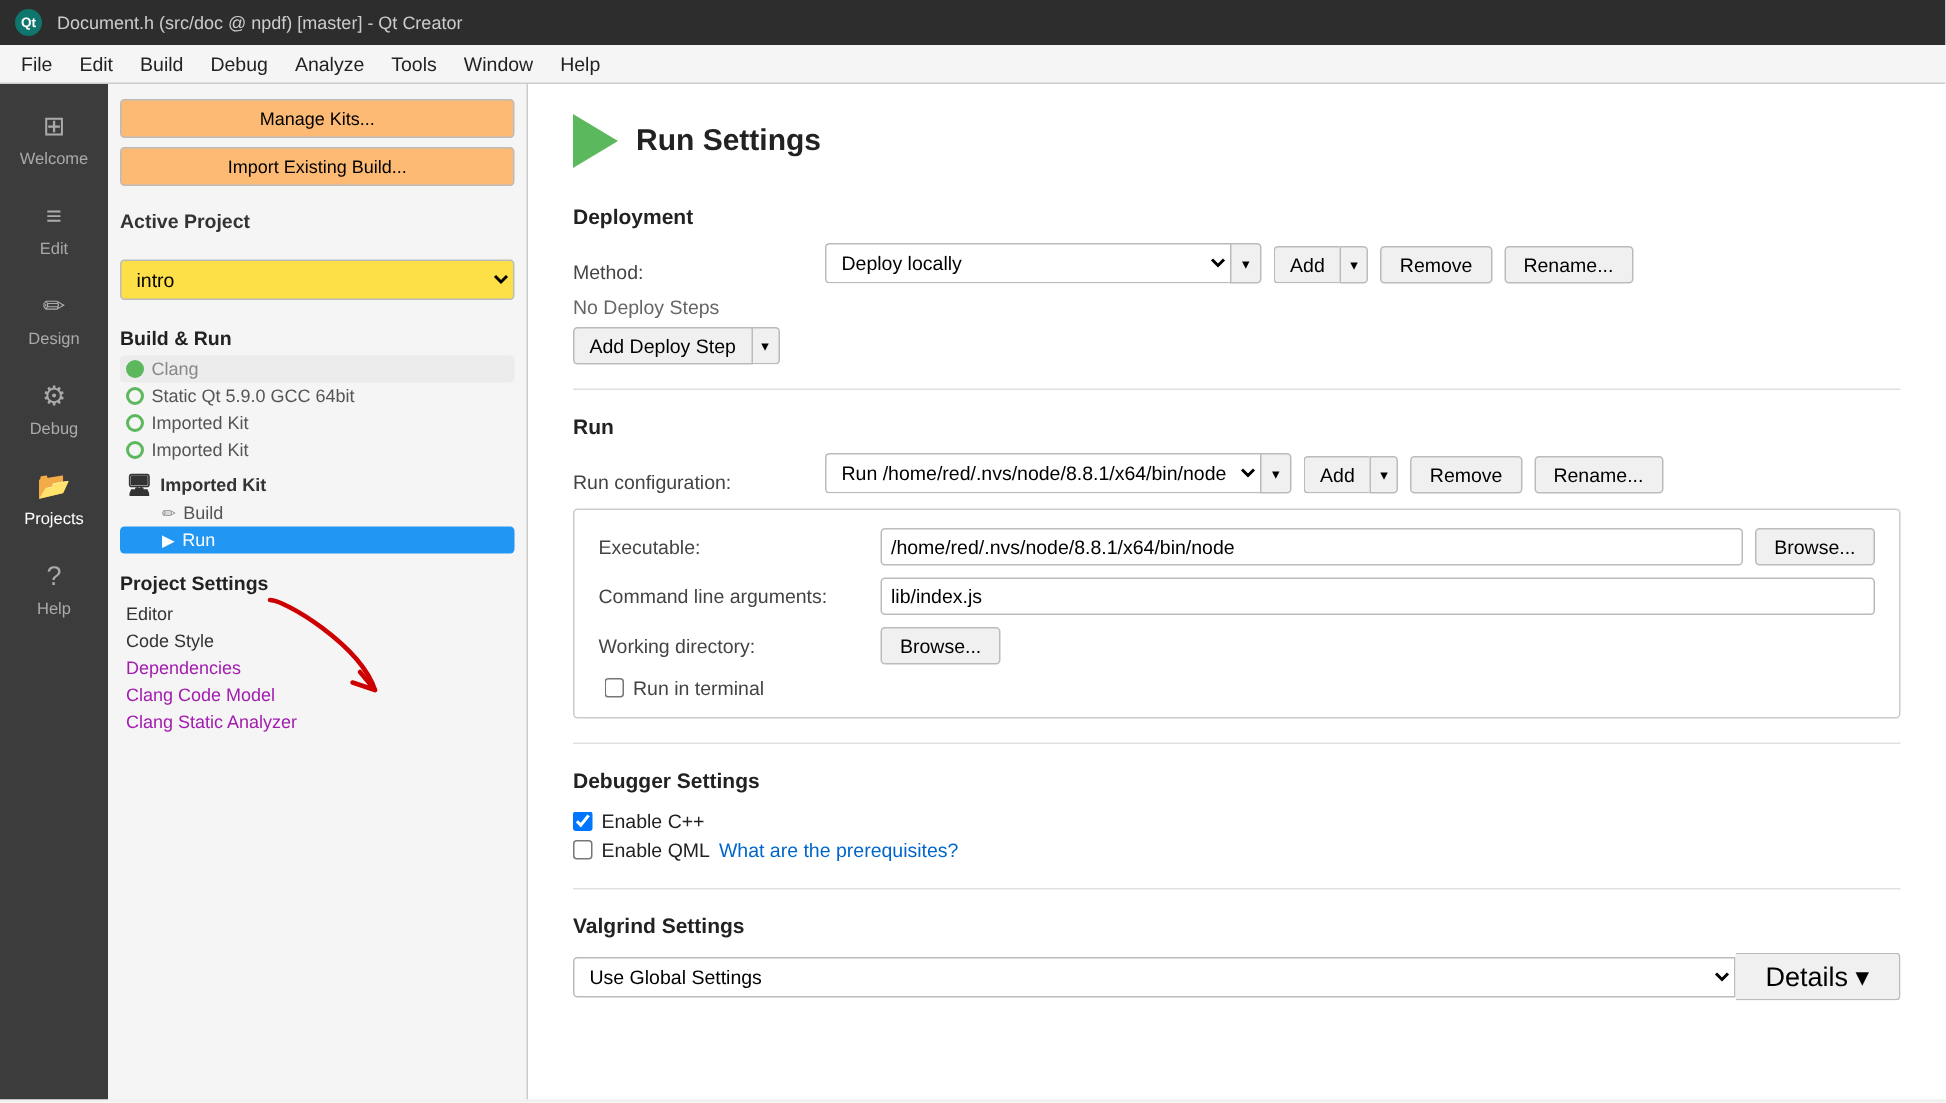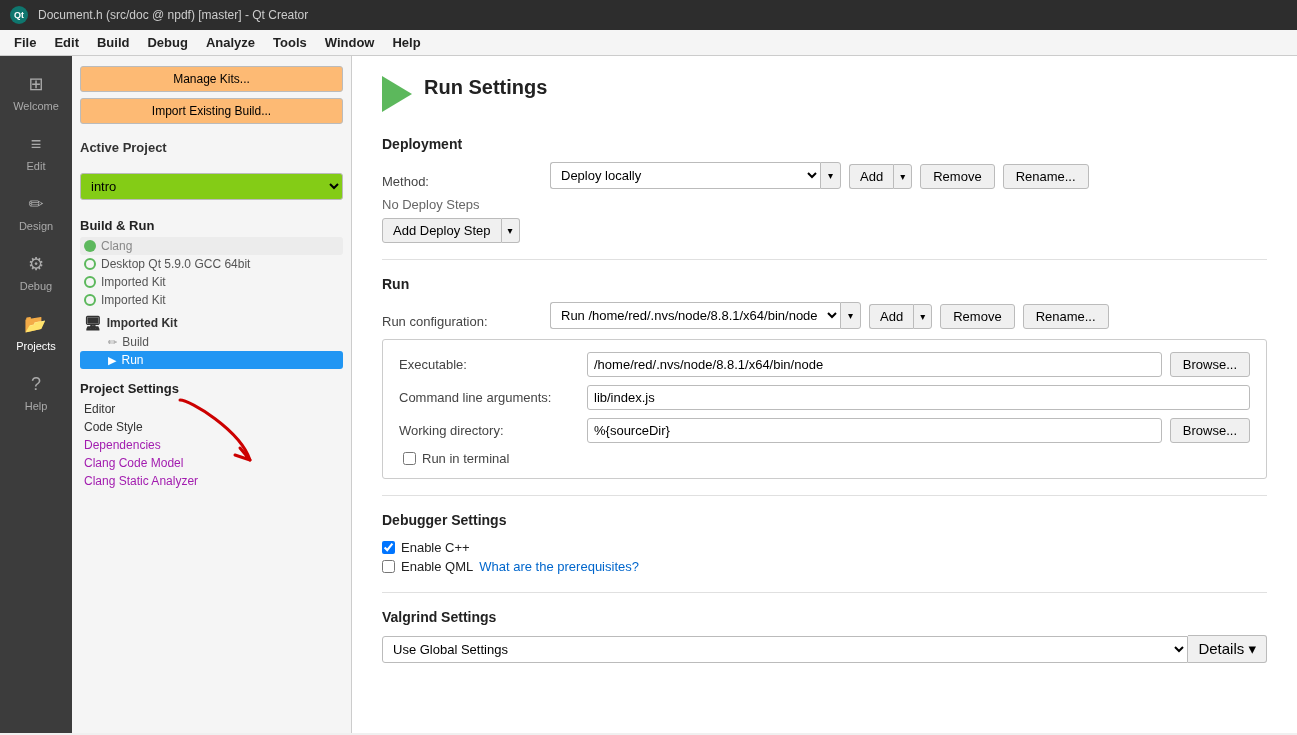--- a/index.html
+++ b/index.html
@@ -31,21 +31,20 @@
       display: flex;
       align-items: center;
       padding: 2px 6px;
       gap: 2px;
     }
     .menu-item {
       padding: 3px 8px;
       cursor: pointer;
       border-radius: 3px;
       font-size: 13px;
-      font-weight: bold;
     }
 
     
     #layout {
       display: flex;
       height: calc(735px - 58px);
     }
 
     
     #activitybar {
@@ -105,21 +104,21 @@
       font-size: 13px;
       margin: 10px 0 18px 0;
       color: #333;
     }
     .active-project-select {
       width: 100%;
       padding: 4px 6px;
       font-size: 13px;
       border: 1px solid #bbb;
       border-radius: 3px;
-      background: #84cc16;
+      background: #fde047;
       margin-bottom: 8px;
     }
     .build-run-title {
       font-weight: bold;
       font-size: 13px;
       margin: 10px 0 4px 0;
     }
     .build-item {
       display: flex;
       align-items: center;
@@ -181,21 +180,21 @@
     
     #main-content {
       flex: 1;
       background: white;
       overflow-y: auto;
       padding: 20px 30px;
       position: relative;
     }
     .page-header {
       display: flex;
-      align-items: flex-start;
+      align-items: center;
       gap: 12px;
       margin-bottom: 24px;
     }
     .run-triangle {
       width: 0; height: 0;
       border-top: 18px solid transparent;
       border-bottom: 18px solid transparent;
       border-left: 30px solid #5cb85c;
     }
     .page-title {
@@ -345,27 +344,27 @@
     }
     .valgrind-select {
       flex: 1;
       padding: 4px 6px;
       border: 1px solid #bbb;
       border-radius: 3px 0 0 3px;
       background: white;
       font-size: 13px;
     }
     .valgrind-details {
-      padding: 4px 10px;
+      padding: 4px 20px;
       border: 1px solid #bbb;
       border-left: none;
       border-radius: 0 3px 3px 0;
       background: #f0f0f0;
       cursor: pointer;
-      font-size: 15px;
+      font-size: 18px;
     }
   </style>
 </head>
 <body>
 
 <div id="titlebar">
   <div class="logo">Qt</div>
   <span>Document.h (src/doc @ npdf) [master] - Qt Creator</span>
 </div>
 
@@ -417,21 +416,21 @@
     <select class="active-project-select"><option>intro</option></select>
 
     <div class="build-run-title">Build &amp; Run</div>
 
     <div class="build-item active-clang">
       <div class="dot"></div>
       <span>Clang</span>
     </div>
     <div class="build-item">
       <div class="plus-dot"></div>
-      <span>Desktop Qt 5.9.0 GCC 64bit</span>
+      <span>Static Qt 5.9.0 GCC 64bit</span>
     </div>
     <div class="build-item">
       <div class="plus-dot"></div>
       <span>Imported Kit</span>
     </div>
     <div class="build-item">
       <div class="plus-dot"></div>
       <span>Imported Kit</span>
     </div>
 
@@ -515,21 +514,20 @@
         <span class="exec-label">Executable:</span>
         <input class="exec-input" type="text" value="/home/red/.nvs/node/8.8.1/x64/bin/node" style="">
         <button class="btn">Browse...</button>
       </div>
       <div class="exec-row">
         <span class="exec-label">Command line arguments:</span>
         <input class="exec-input" type="text" value="lib/index.js" style="">
       </div>
       <div class="exec-row">
         <span class="exec-label">Working directory:</span>
-        <input class="exec-input" type="text" value="%{sourceDir}" style="">
         <button class="btn">Browse...</button>
       </div>
       <div class="run-terminal-row">
         <input type="checkbox" style="">
         <span class="checkbox-lbl">Run in terminal</span>
       </div>
     </div>
 
     <hr class="divider">
 

